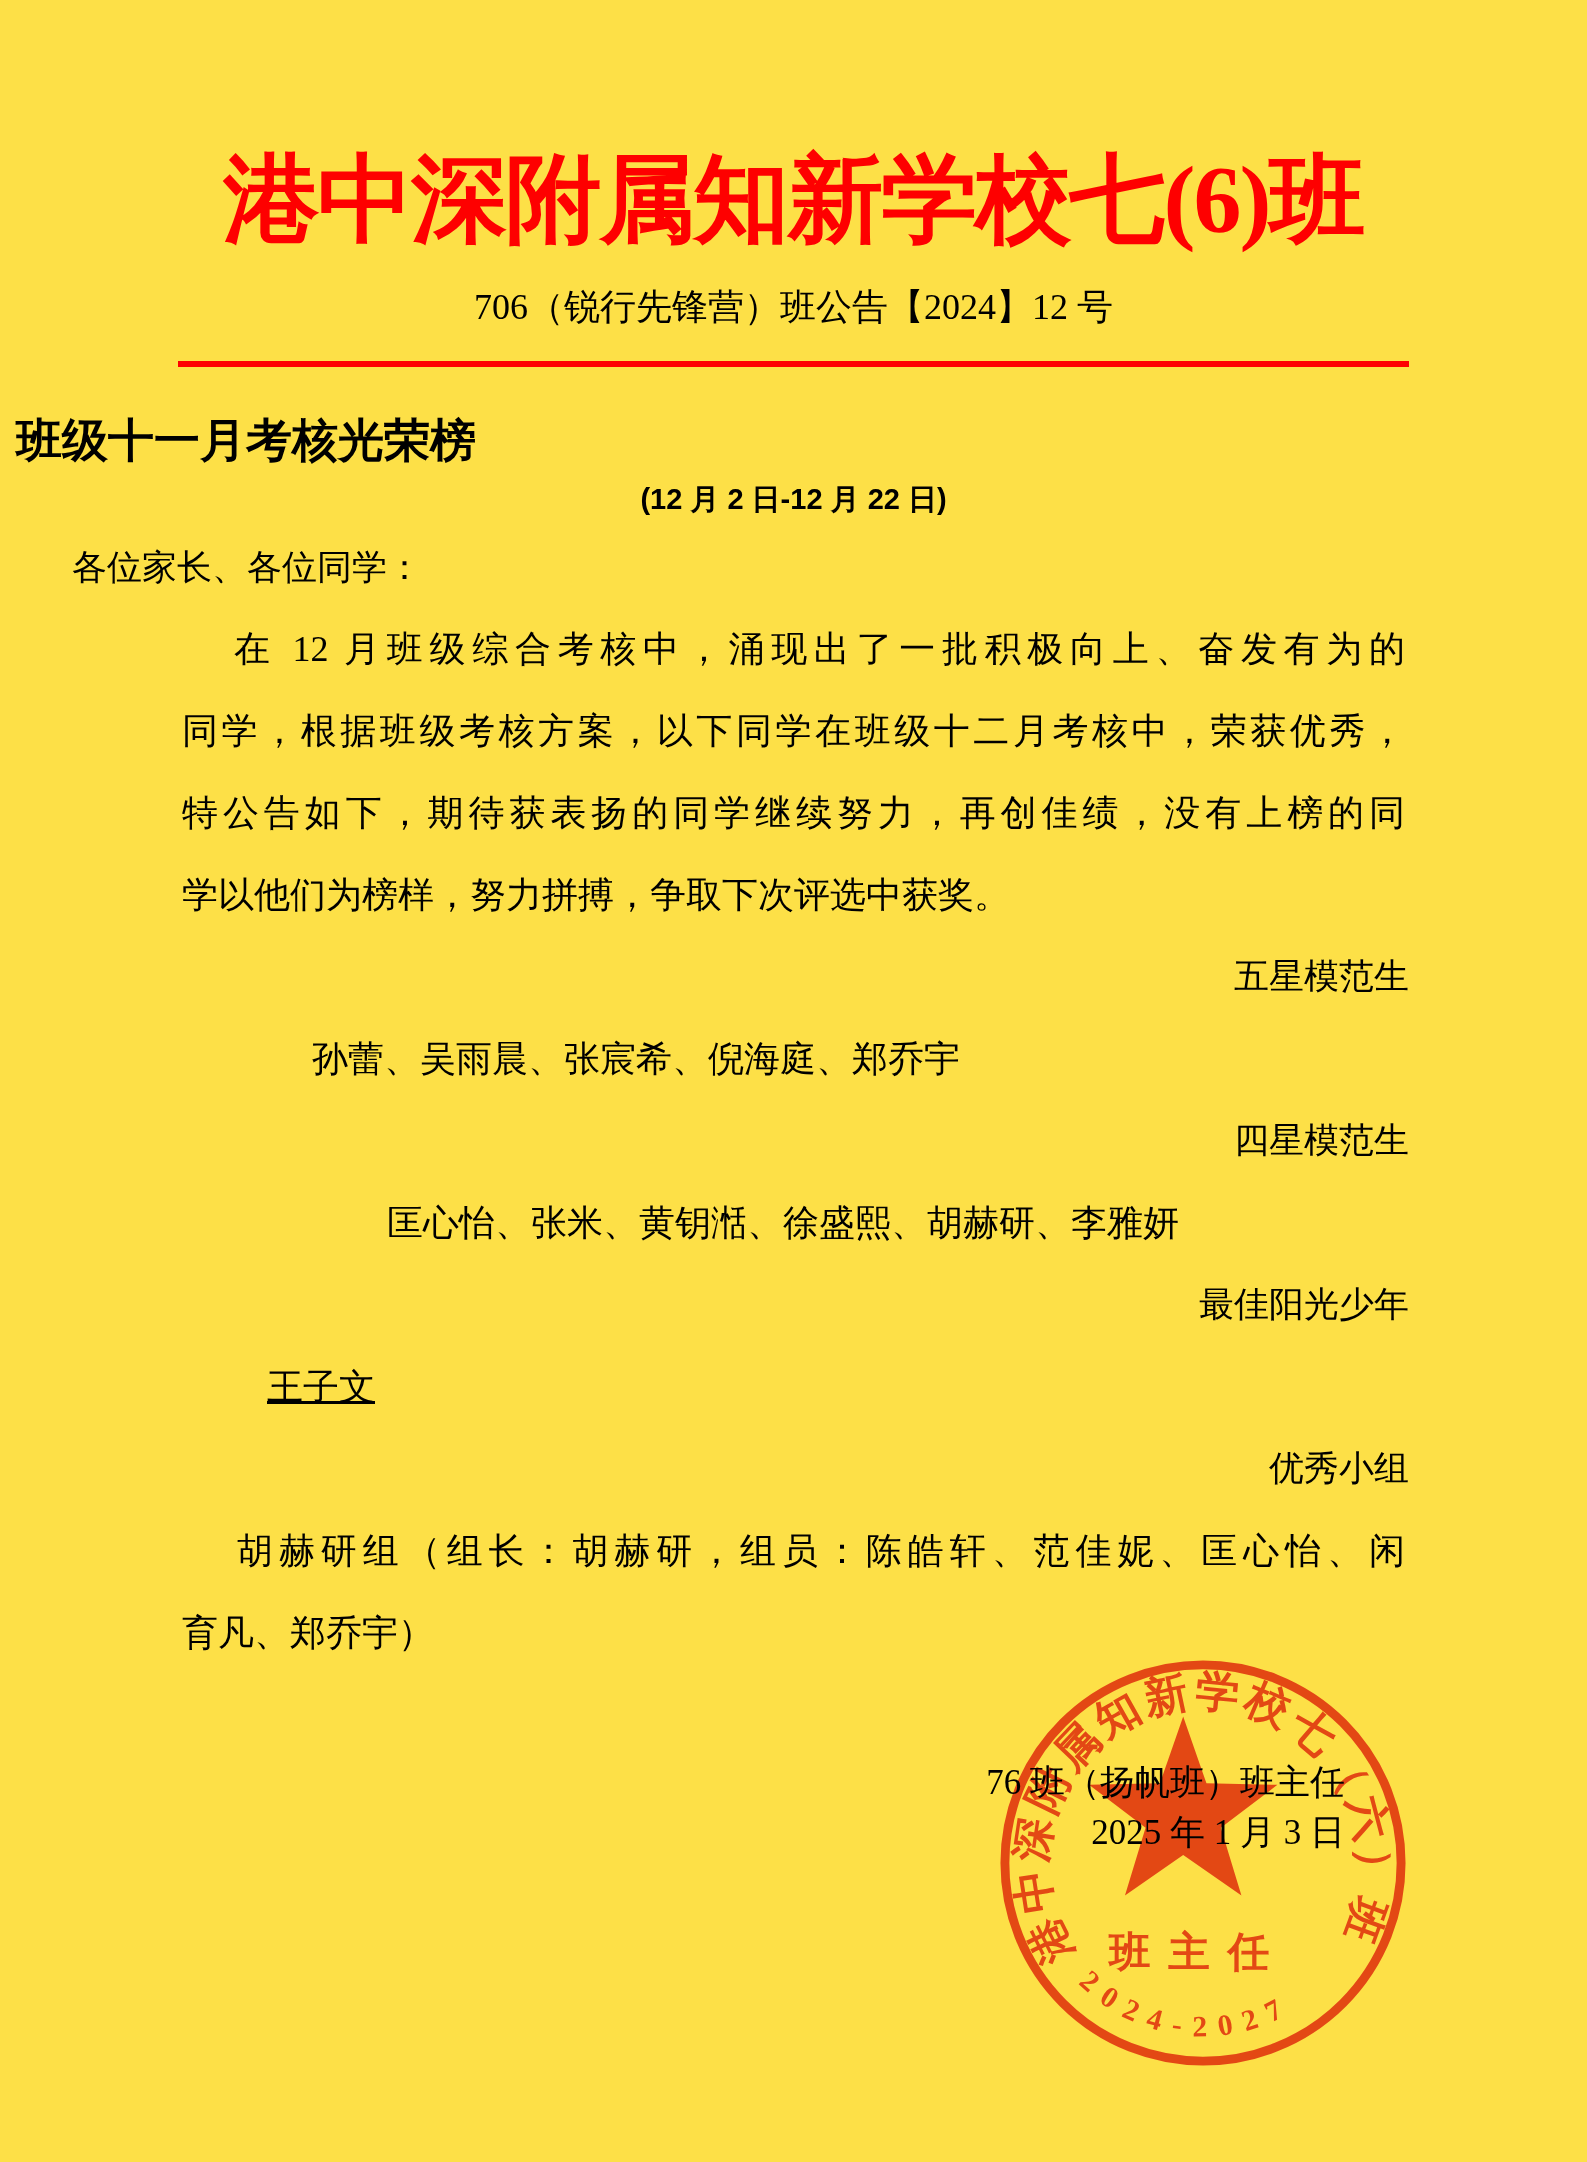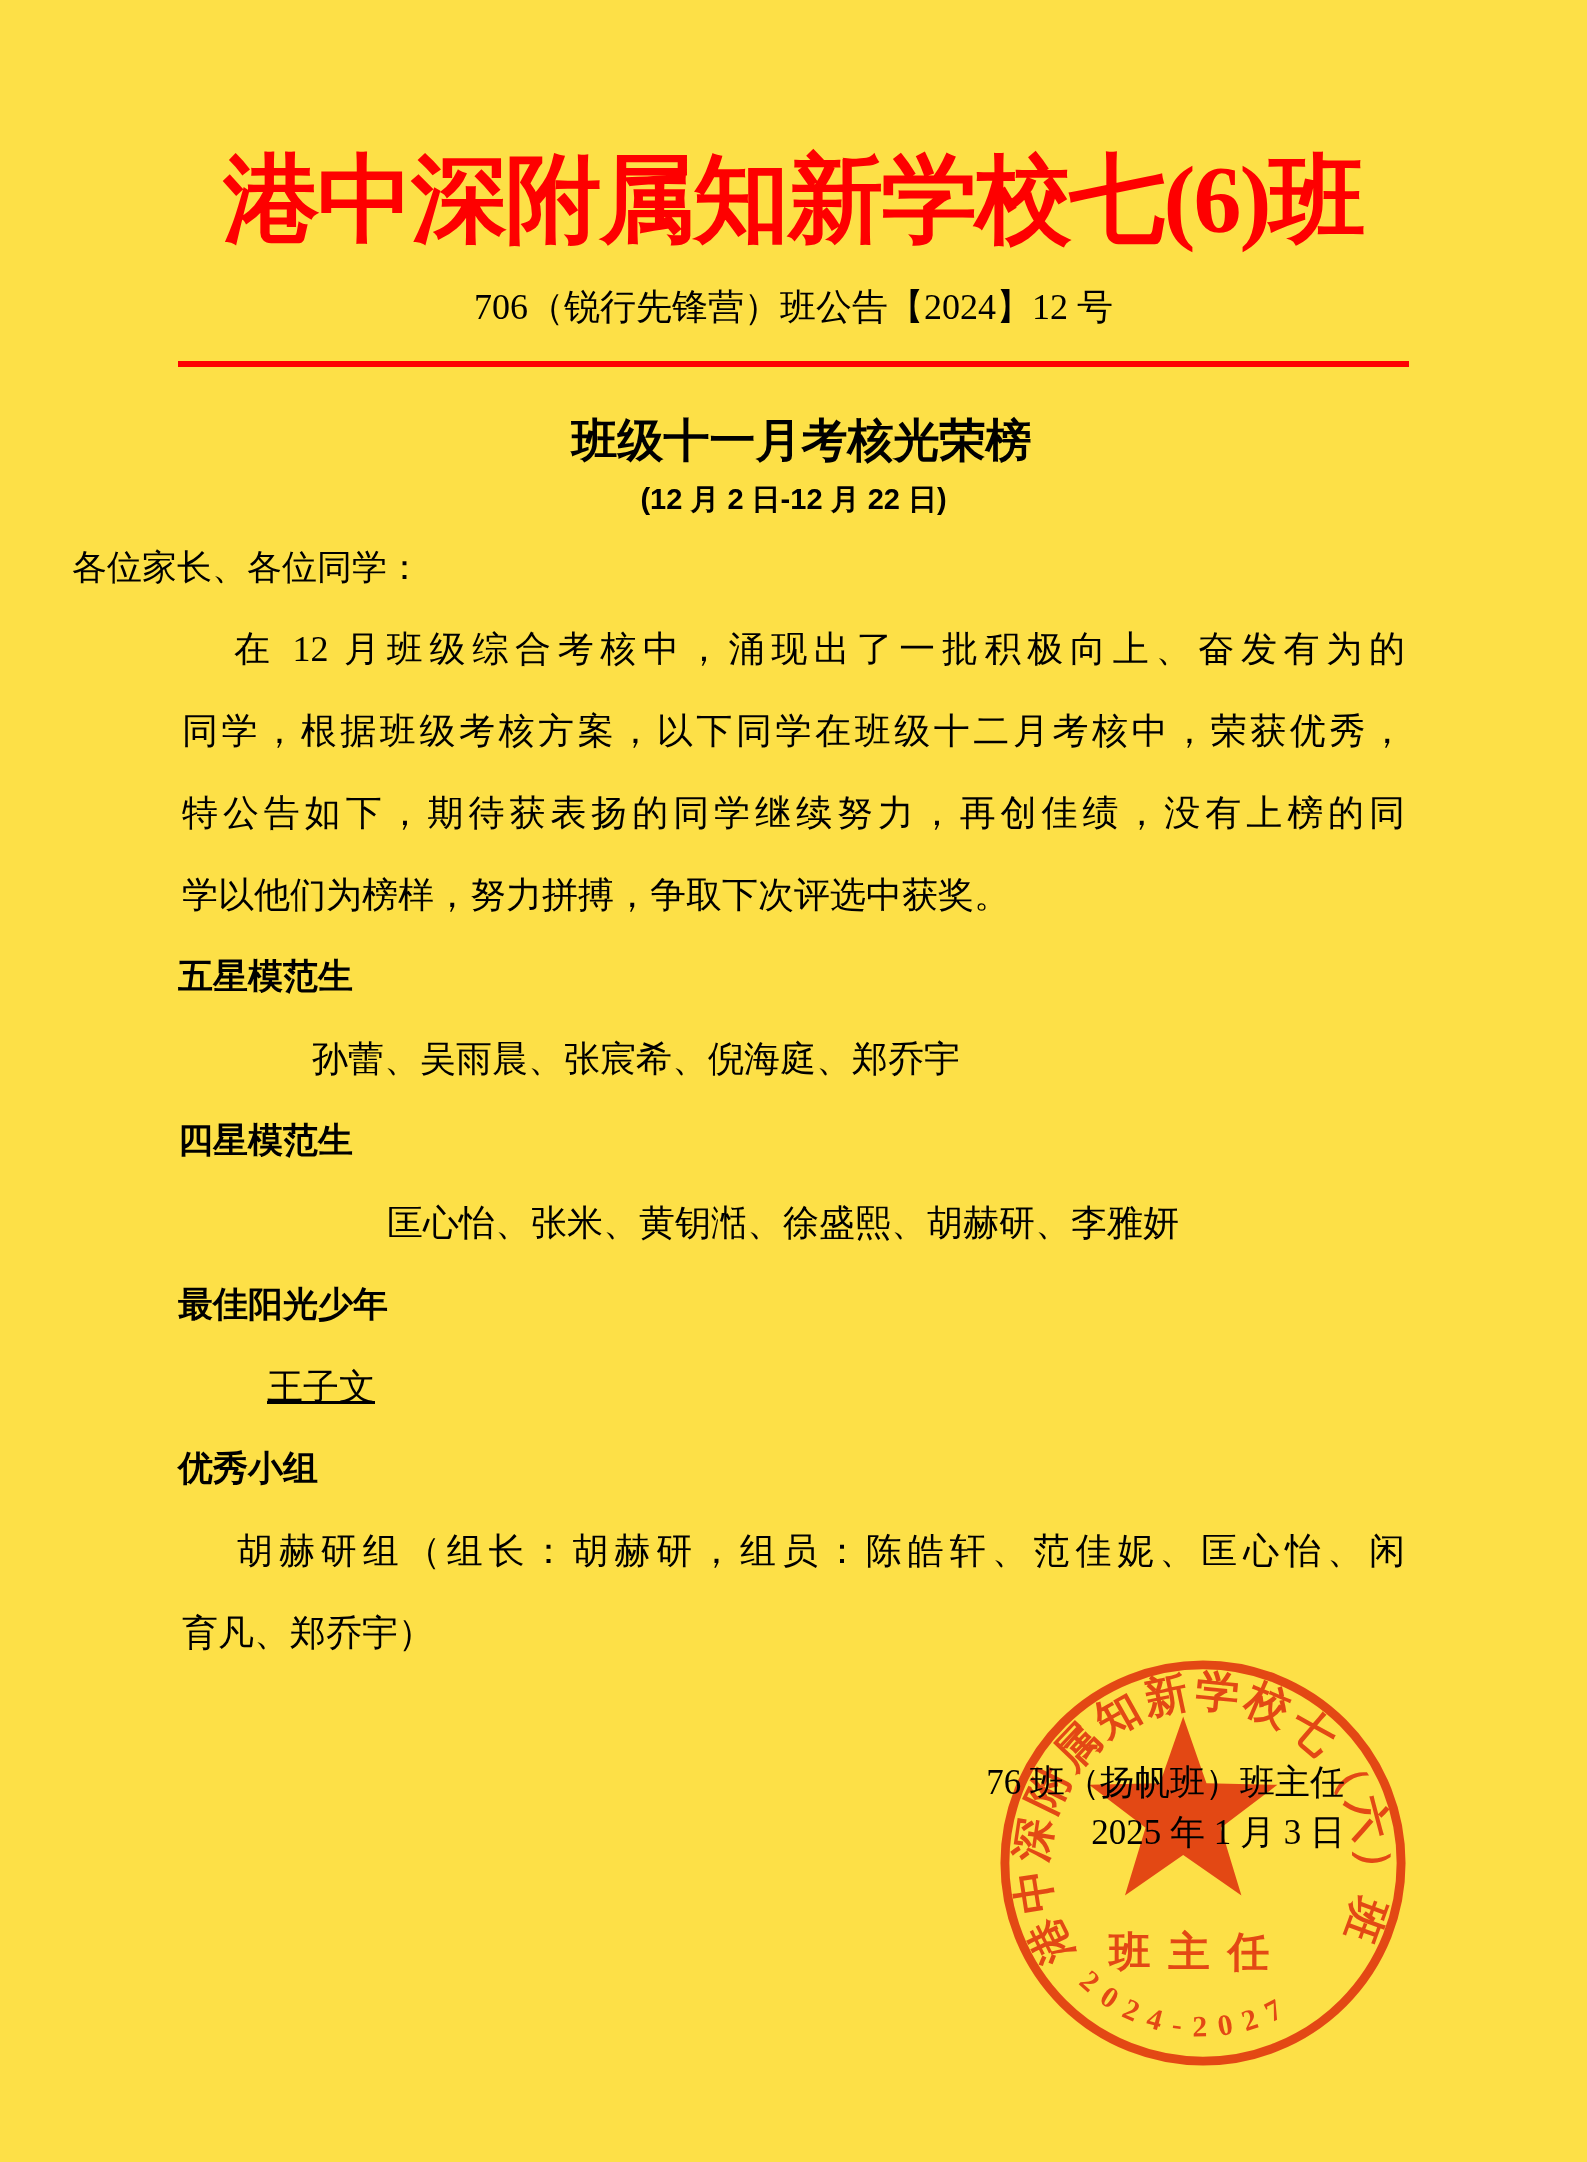--- a/index.html
+++ b/index.html
@@ -26,21 +26,21 @@
     font-size:36px;line-height:1.2;
     font-family:"Liberation Serif","DejaVu Serif",serif;
   }
   .red-rule{
     margin:32px 178px 0 178px;
     height:6px;background:#fe0000;
   }
   
   .notice-heading{
     margin:48px 0 0 0;
-    text-align:center;
+    text-align:left;
     font-size:46px;line-height:1.1;font-weight:bold;
     font-family:"Liberation Sans","DejaVu Sans",sans-serif;
     padding-left:16px;
   }
   .date-range{
     margin-top:14px;
     text-align:center;
     font-size:29px;font-weight:bold;
     font-family:"Liberation Sans","DejaVu Sans",sans-serif;
   }
@@ -54,21 +54,21 @@
     margin:4px;
   }
   .jlast{text-align:justify;text-align-last:justify;}
   .ind-para{text-indent:52px;}
   .ind-a{text-indent:130px;}
   .ind-b{text-indent:205px;}
   .ind-c{text-indent:85px;text-decoration:underline;}
   .ind-d{text-indent:55px;}
   .sec-title{
     font-size:35px;line-height:78px;
-    font-weight:bold;text-align:left;
+    font-weight:normal;text-align:right;
     margin:0;
   }
   
   .signature{
     margin:86px 242px 0 178px;
     text-align:right;
     font-size:35px;line-height:50px;
   }
   
   .stamp{

